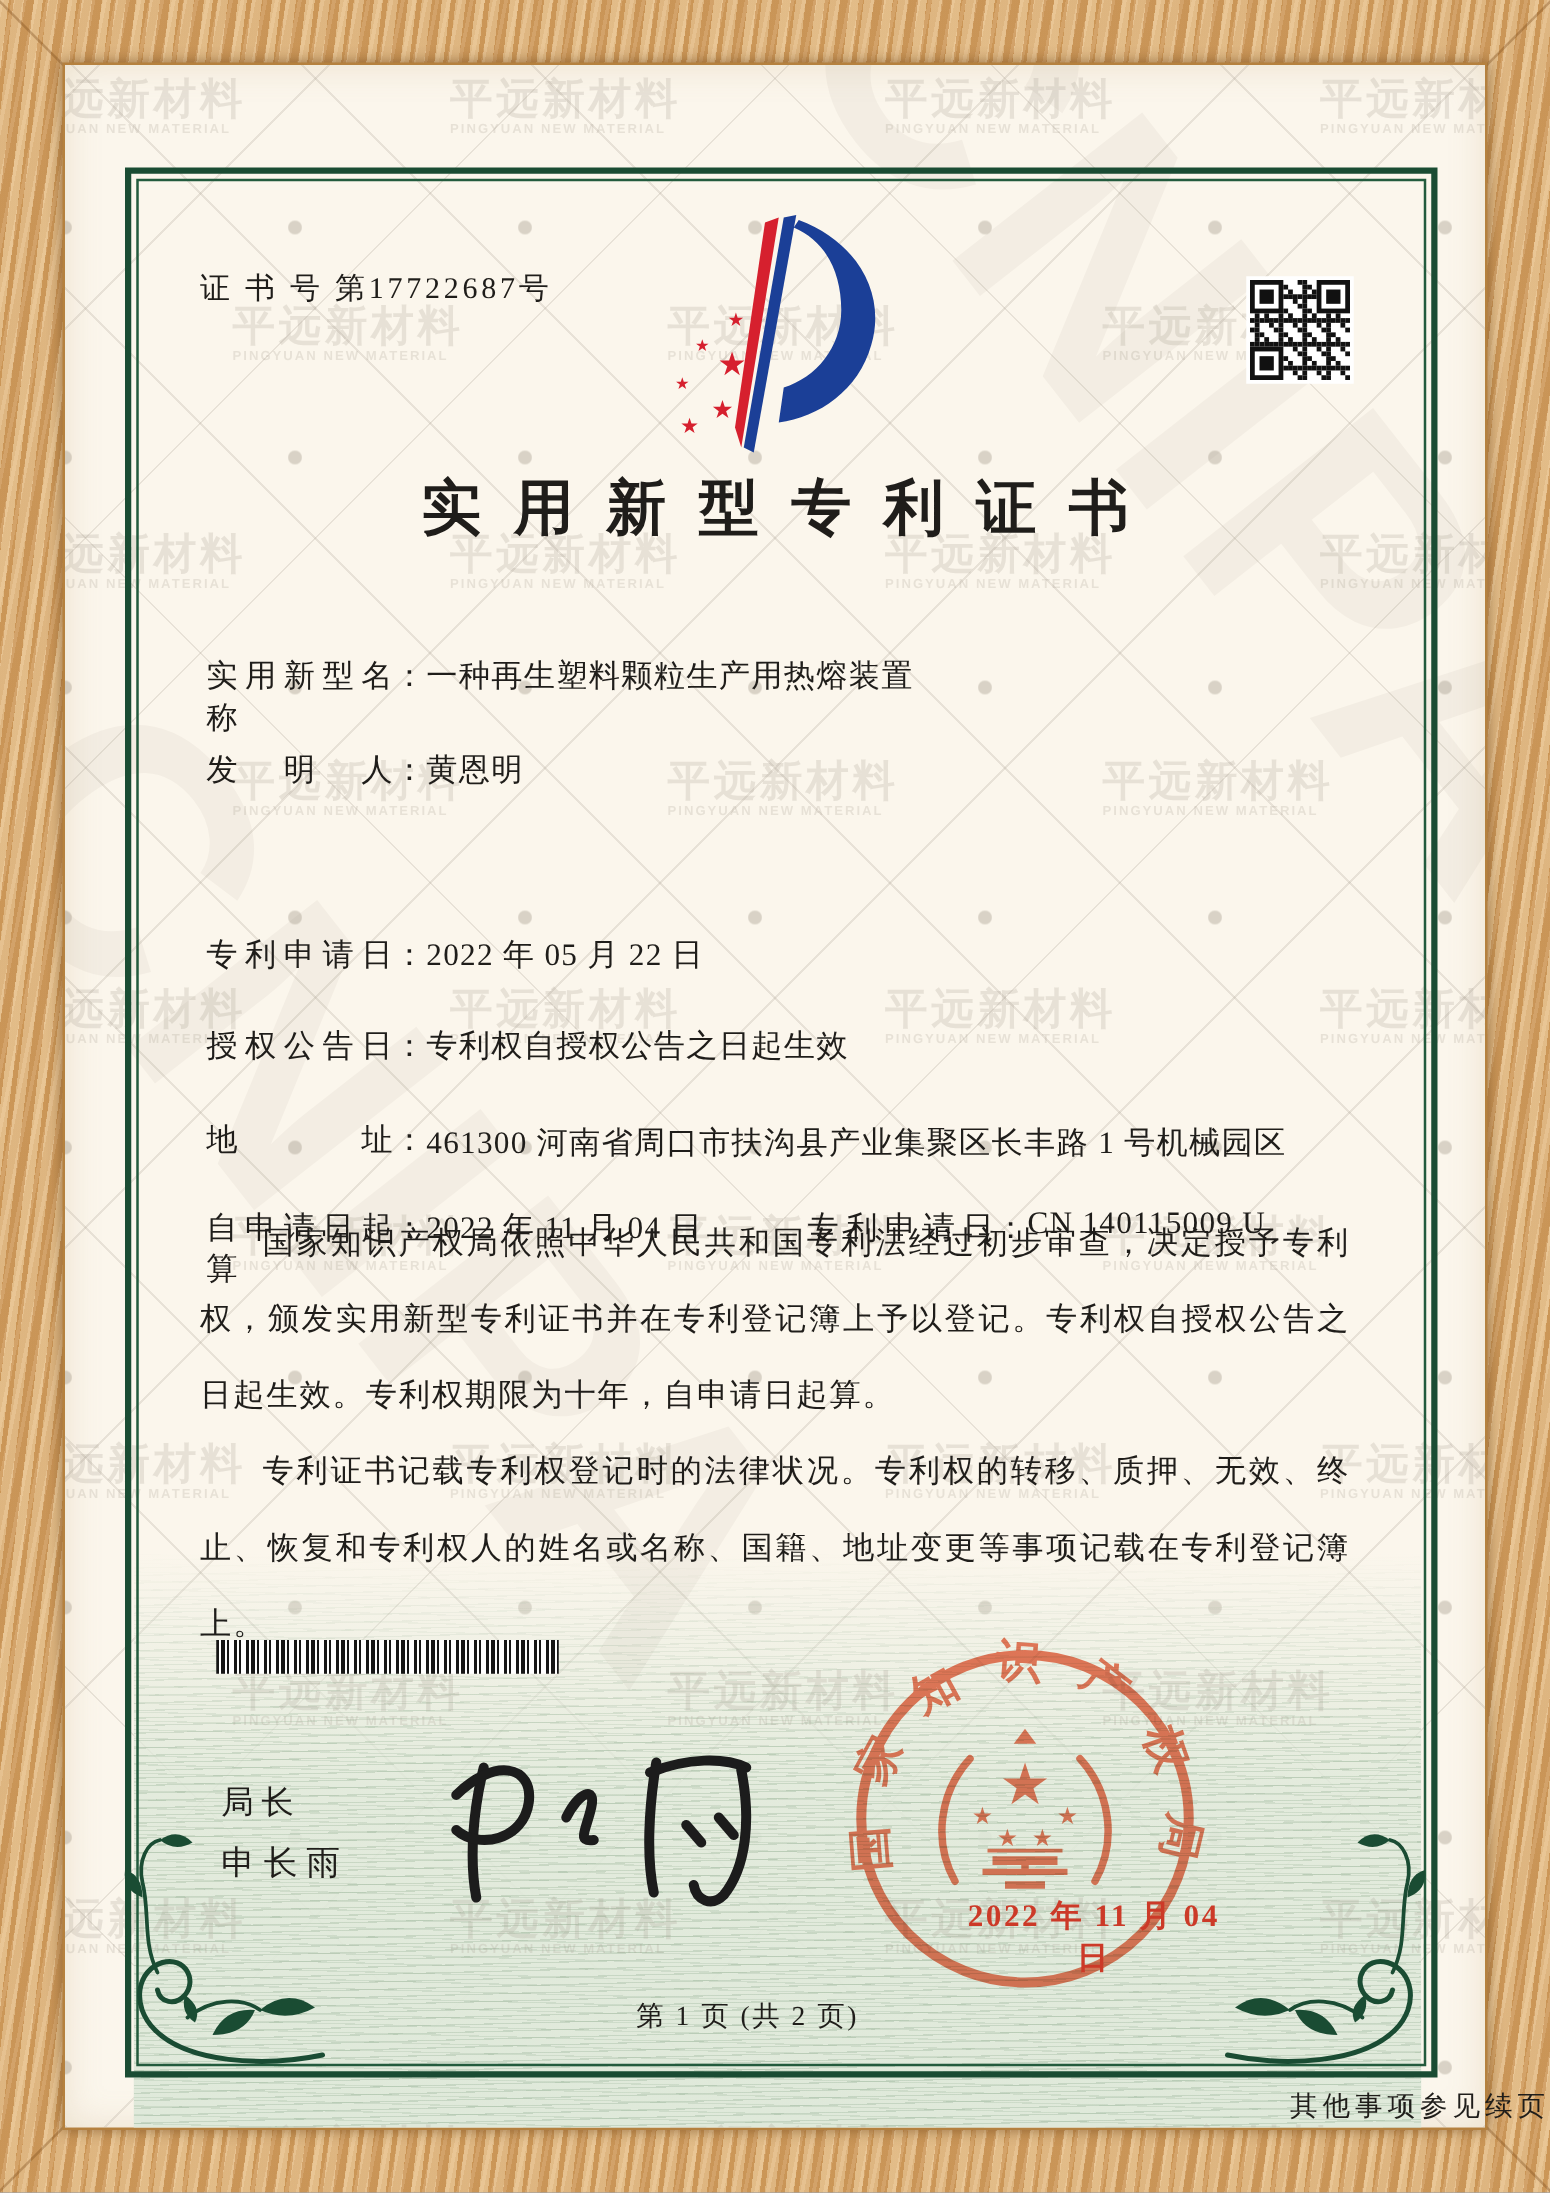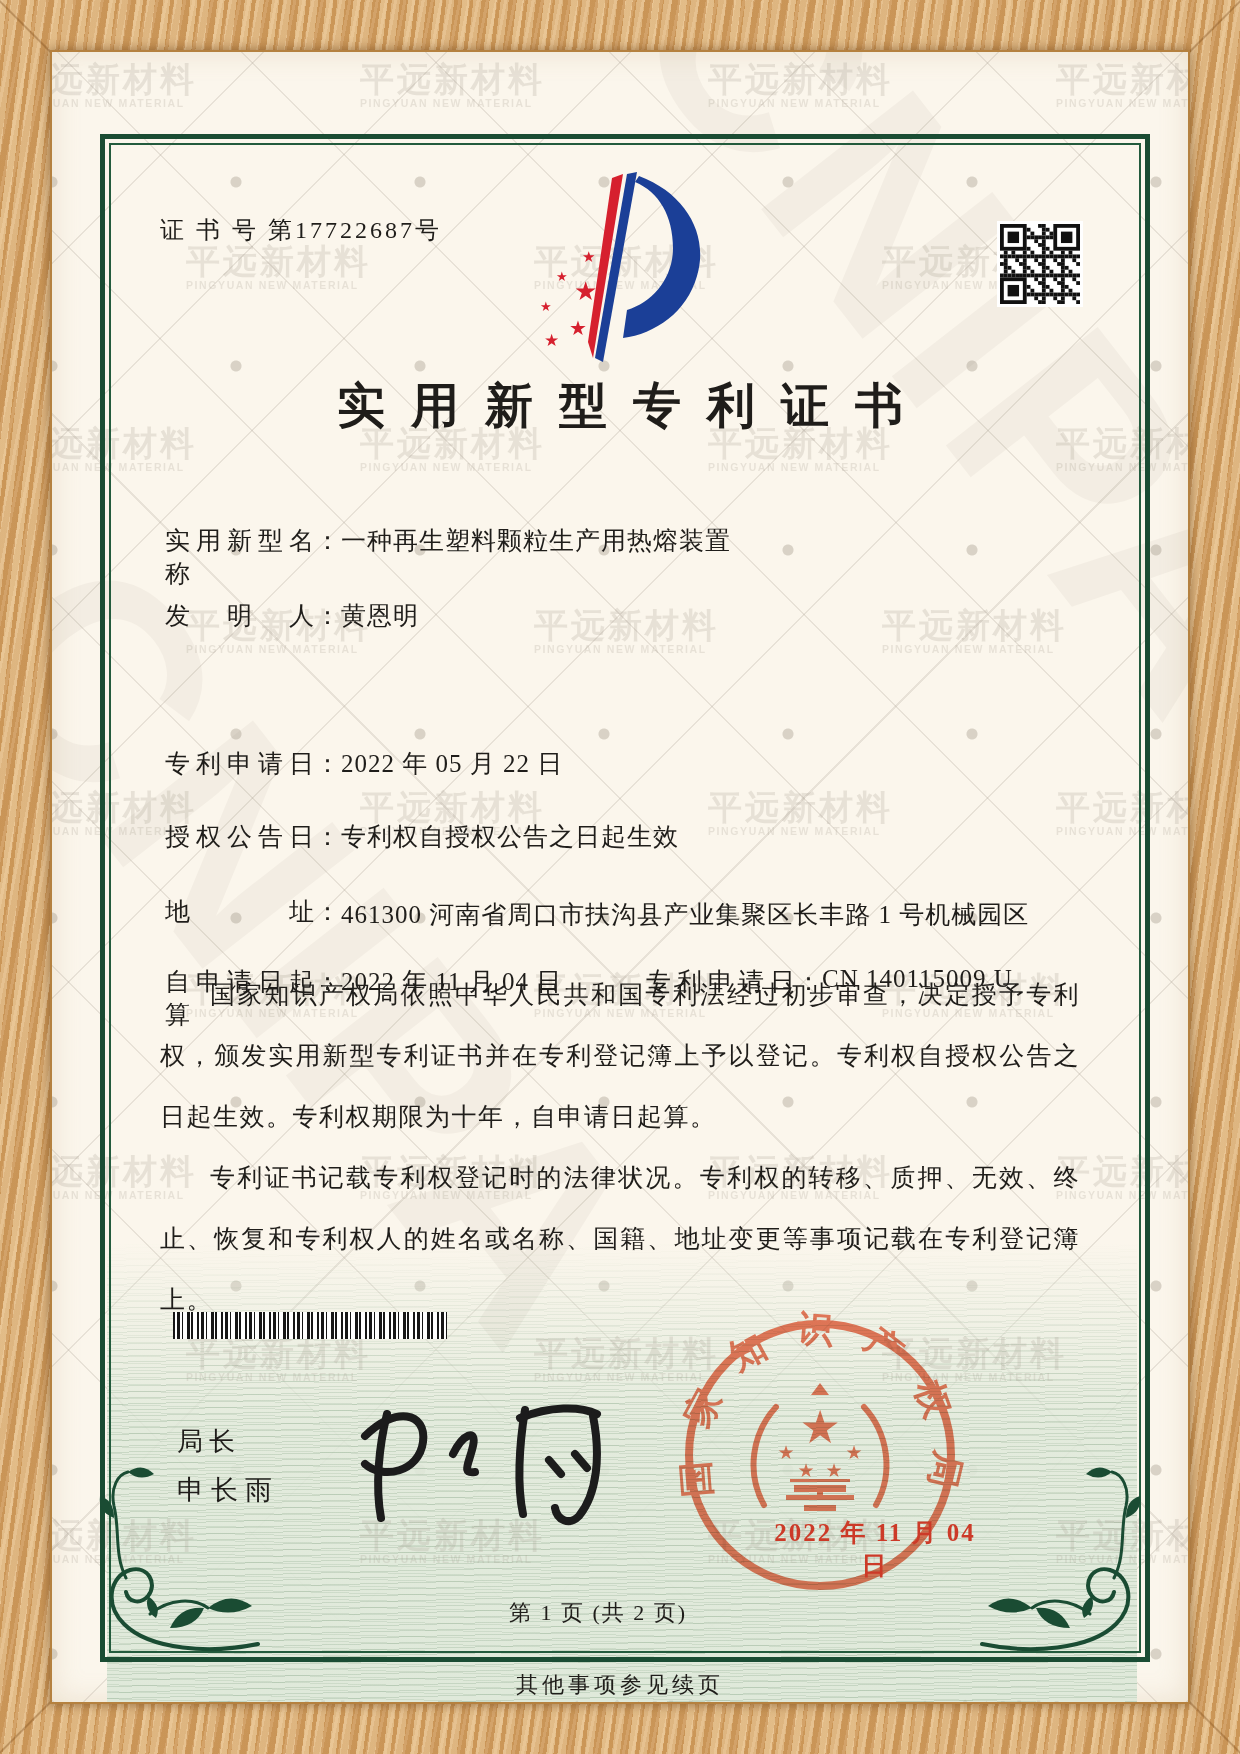--- a/index.html
+++ b/index.html
@@ -84,21 +84,21 @@
   .bodytext p{margin:0;text-indent:2em;}
   .barcode{left:173px;top:1312px;width:274px;height:27px;
     background:repeating-linear-gradient(90deg,#161616 0 2px,#fff 2px 4px,#161616 4px 7px,#fff 7px 9px,#161616 9px 10px,#fff 10px 14px,#161616 14px 17px,#fff 17px 18px,#161616 18px 20px,#fff 20px 24px);}
   .juzhang{left:177px;top:1424px;font-size:26px;letter-spacing:6px;}
   .dname{left:177px;top:1472px;font-size:27px;letter-spacing:7px;}
   .signature{left:335px;top:1376px;width:280px;height:175px;}
   .seal{left:670px;top:1305px;width:300px;height:300px;opacity:.88;mix-blend-mode:multiply;}
   .sealdate{left:757px;top:1516px;width:236px;text-align:center;font-size:25px;letter-spacing:2px;
             color:var(--c-date_red);font-weight:bold;}
   .pageno{left:78px;top:1598px;width:1040px;text-align:center;font-size:22px;letter-spacing:2px;}
-  .footnote{left:0;top:1670px;width:1240px;text-align:center;font-size:22px;letter-spacing:4px;}
+  .footnote{left:0;top:1670px;width:1240px;text-align:right;font-size:22px;letter-spacing:4px;}
 </style>
 </head>
 <body>
 
 <div class="page">
   <div class="miter tl"></div>
   <div class="miter tr"></div>
   <div class="miter bl"></div>
   <div class="miter br"></div>
 

